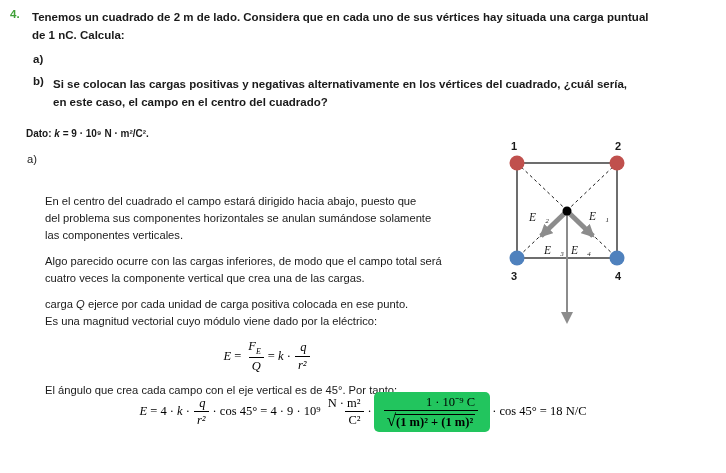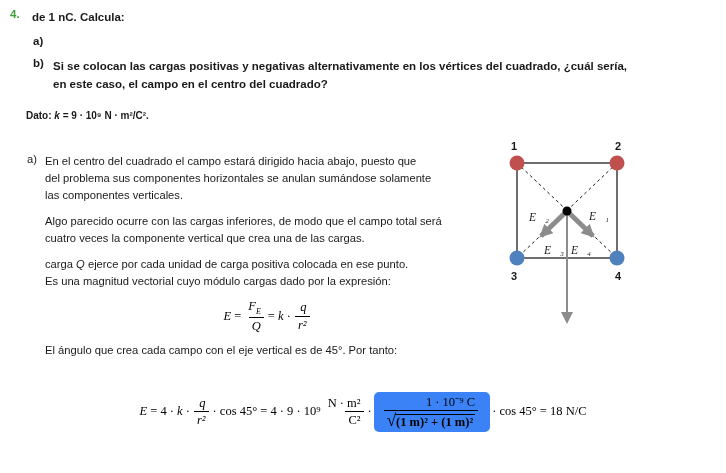--- a/index.html
+++ b/index.html
@@ -14,51 +14,52 @@
   .pline { line-height:18px; }
   .statement { margin-bottom:9px; }
   .item { display:flex; padding-left:23px; margin-bottom:10px; }
   .item-label { width:20px; flex:0 0 20px; }
   .dato { padding-left:16px; margin-top:17px; font-size:10px; }
   .ital { font-style:italic; }
   
   .solution { position:absolute; left:10px; top:153px; width:482px; font-size:11.2px; }
   .sol-row { display:flex; }
   .sol-label { width:18px; flex:0 0 18px; margin-left:17px; }
-  .sol-content { width:447px; }
+  .sol-content { width:447px;margin-top:40px; }
   .sline { line-height:17px; }
   .spara { margin-bottom:9px; }
   
   .math { font-family:"Liberation Serif", serif; font-size:12.5px; color:#000; }
   .formula-center { display:flex; justify-content:center; align-items:center; margin:8px 0 9px 0; }
   .frac { display:inline-flex; flex-direction:column; align-items:flex-end; vertical-align:middle; margin:0 4px; line-height:1.15; }
   .frac .num { padding:0 3px 1px 3px; }
   .frac .den { border-top:1px solid #000; padding:1px 3px 0 3px; }
   .mi { font-style:italic; }
   .msub { font-size:8px; }
   .tok { white-space:pre; }
   .final-formula { position:absolute; left:0; top:392px; width:726px; display:flex; justify-content:center; align-items:center; }
-  .hl { display:inline-flex; align-items:center; background:#3b82f6; border-radius:5px; padding:3px 8px 2px 6px; margin:0 2px; }
+  .hl { display:inline-flex; align-items:center; background:#22c55e; border-radius:5px; padding:3px 8px 2px 6px; margin:0 2px; }
   .rad { font-size:17px; line-height:1; margin-right:-1px; }
   .radicand { border-top:1.4px solid #000; padding:0 2px 0 1px;font-weight:bold; }
   
   .diagram { position:absolute; left:492px; top:136px; width:165px; height:205px; }
   svg text { font-family:"Liberation Sans", sans-serif; }
   .svg-num { font-size:11px; font-weight:bold; fill:#1a1a1a; }
   .svg-e { font-family:"Liberation Serif", serif; font-style:italic; font-size:11.5px; fill:#1a1a1a; }
 </style>
 </head>
 <body>
 
 <div class="page">
 
   <div class="problem">
     <div class="prob-row statement">
       <div class="prob-num">4.</div>
       <div>
+        <div class="pline">Tenemos un cuadrado de 2 m de lado. Considera que en cada uno de sus vértices hay situada una carga puntual</div>
         <div class="pline">de 1 nC. Calcula:</div>
       </div>
     </div>
 
     <div class="item">
       <div class="item-label">a)</div>
     </div>
 
     <div class="item">
       <div class="item-label">b)</div>
@@ -82,21 +83,21 @@
           <div class="sline">las componentes verticales.</div>
         </div>
 
         <div class="spara">
           <div class="sline">Algo parecido ocurre con las cargas inferiores, de modo que el campo total será</div>
           <div class="sline">cuatro veces la componente vertical que crea una de las cargas.</div>
         </div>
 
         <div class="spara">
           <div class="sline"><span>carga </span><span class="ital">Q</span><span> ejerce por cada unidad de carga positiva colocada en ese punto.</span></div>
-          <div class="sline">Es una magnitud vectorial cuyo módulo cargas dado por la expresión:</div>
+          <div class="sline">Es una magnitud vectorial cuyo módulo viene dado por la eléctrico:</div>
         </div>
 
         <div class="formula-center math">
           <span class="tok mi">E</span>
           <span class="tok">&nbsp;</span>
           <span class="tok">=</span>
           <span class="frac">
             <span class="num mi"><span>F</span><sub class="msub">E</sub></span>
             <span class="den mi">Q</span>
           </span>

